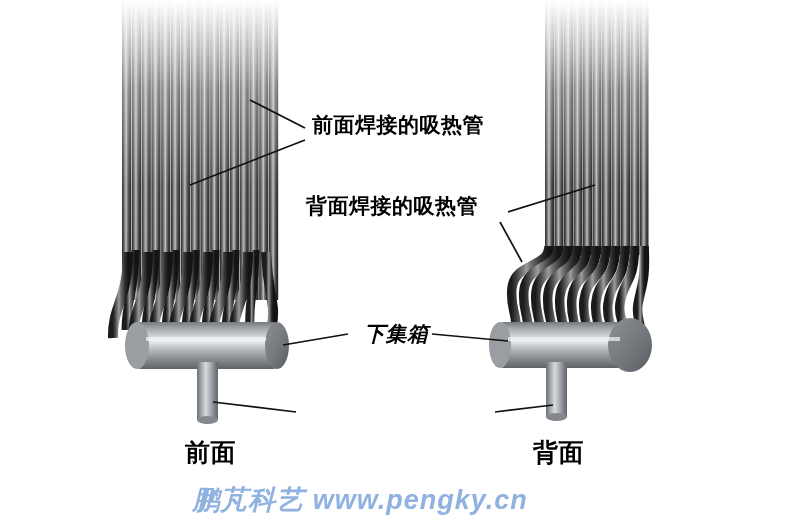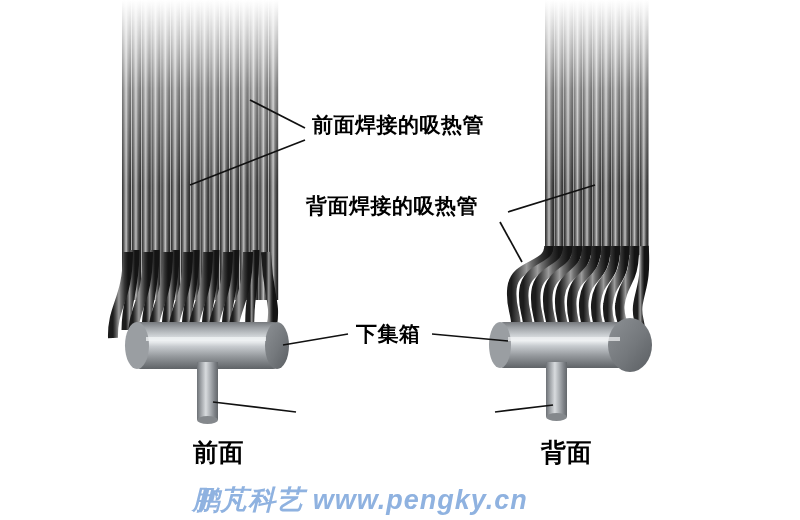--- a/index.html
+++ b/index.html
@@ -14,21 +14,21 @@
 
   .lbl{
     position:absolute;
     font-weight:bold;
     color:#000000;
     white-space:nowrap;
     line-height:1;
     letter-spacing:0.5px;
   }
   .lbl-callout{font-size:21px;}
-  .lbl-view{font-size:25px;margin-left:8px;}
+  .lbl-view{font-size:25px;}
 
   #watermark{
     position:absolute;
     left:0;top:482px;width:720px;
     text-align:center;
     font-size:27px;
     font-style:italic;
     font-weight:bold;
     color:#8fb2e0;
     white-space:nowrap;
@@ -210,21 +210,21 @@
       <path d="M508 341 L 432 334"></path>
       <path d="M213 402 L 296 412"></path>
       <path d="M553 405 L 495 412"></path>
     </g>
   </svg>
 
   <div class="lbl lbl-callout" style="left:306px;top:195px;">背面焊接的吸热管</div>
 
   <div class="lbl lbl-callout" style="left:312px;top:114px;">前面焊接的吸热管</div>
 
-  <div class="lbl lbl-callout" style="left:356px;top:323px;">下集箱</div>
+  <div class="lbl lbl-callout" style="left:364px;top:323px;font-style:italic;">下集箱</div>
 
 
   <div class="lbl lbl-view" style="left:185px;top:440px;">前面</div>
 
   <div class="lbl lbl-view" style="left:533px;top:440px;text-align:right;">背面</div>
 
   <div id="watermark">鹏芃科艺 www.pengky.cn</div>
 
 </div>
 

